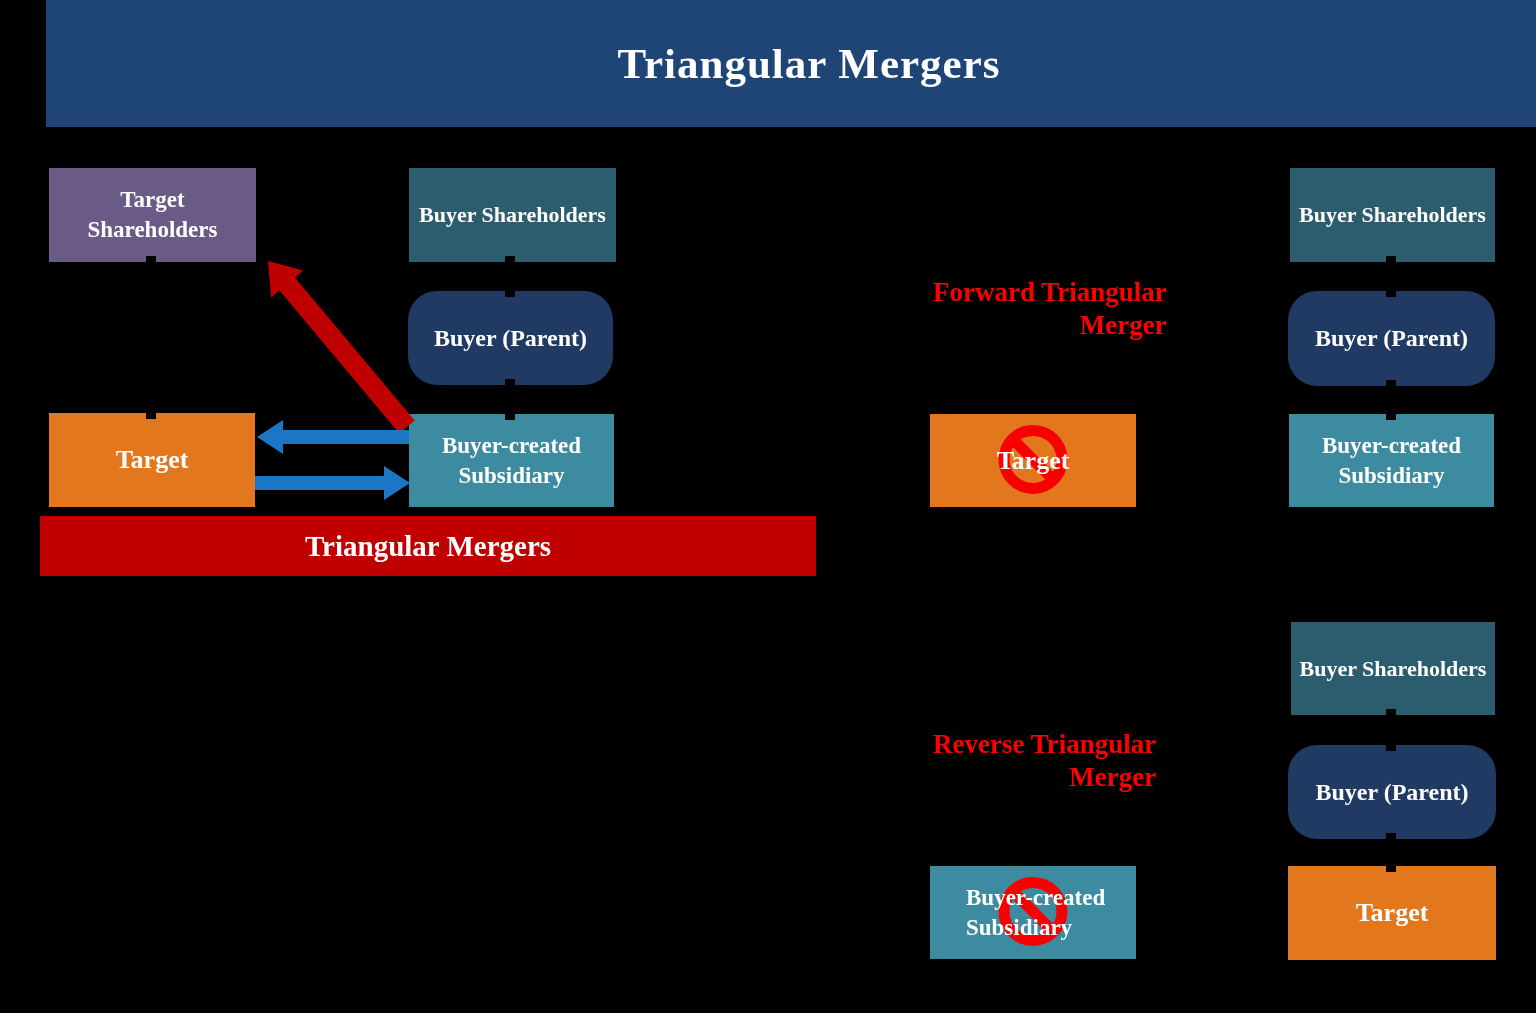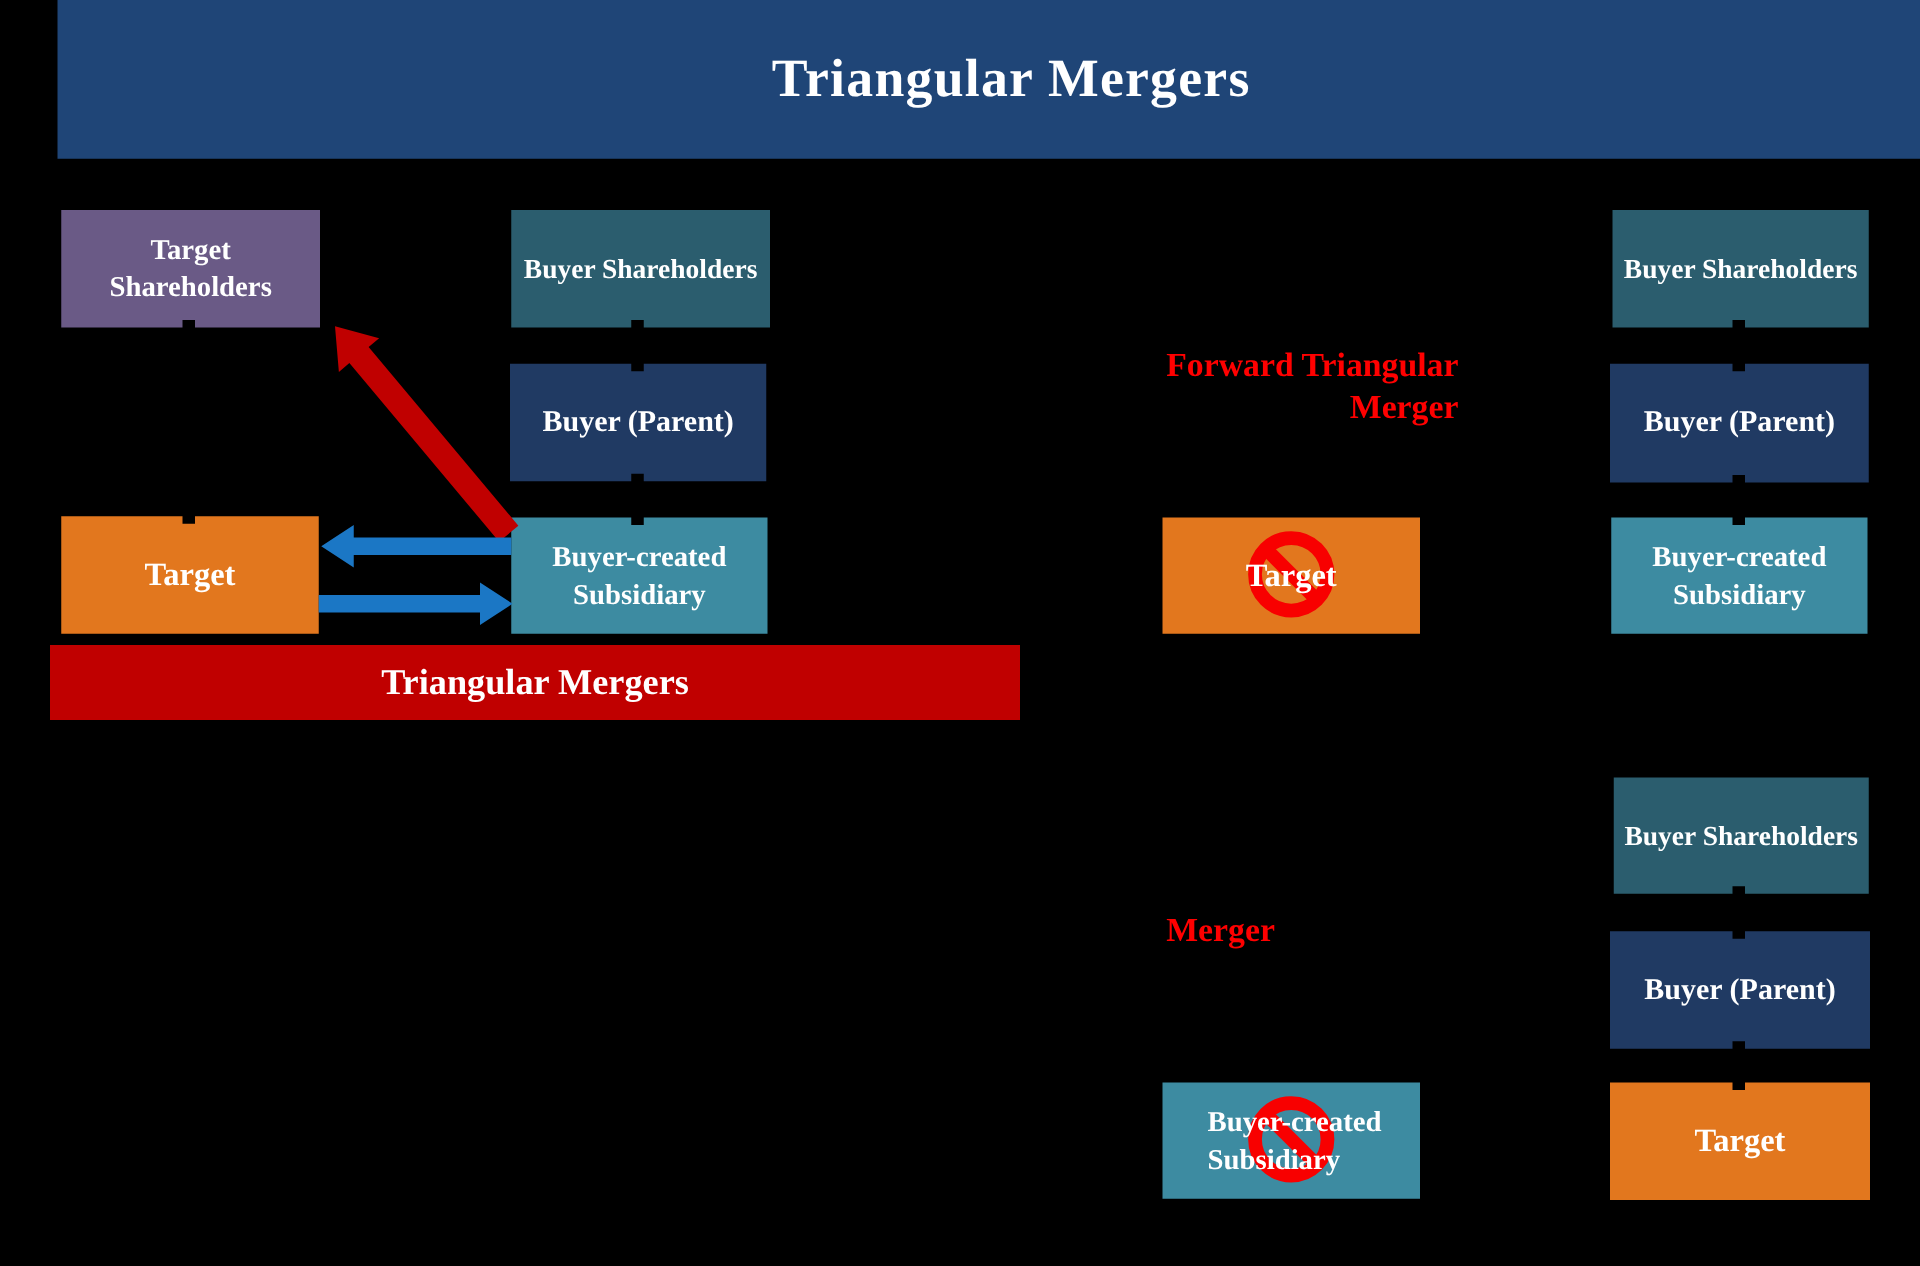--- a/index.html
+++ b/index.html
@@ -23,21 +23,21 @@
   }
   
   .box{
     position:absolute;display:flex;flex-direction:column;justify-content:center;
     align-items:center;text-align:center;color:var(--text_white);font-weight:bold;
     box-sizing:border-box;
   }
   .box span{position:relative;z-index:2;display:block;}
   .c-purple{background:var(--purple);}
   .c-teal-dark{background:var(--teal_dark);justify-content:center;}
-  .c-navy{background:var(--navy);}
+  .c-navy{background:var(--navy);border-radius:29px;}
   .c-teal-light{background:var(--teal_light);}
   .c-orange{background:var(--orange);}
   
   #b-tsh {left:13px; top:168px; width:207px; height:94px; font-size:23px; line-height:30px;}
   #b-lbs {left:373px;top:168px; width:207px; height:94px; font-size:22px; white-space:nowrap;}
   #b-lbp {left:372px;top:291px; width:205px; height:94px; font-size:24px;}
   #b-lsub{left:373px;top:414px; width:205px; height:93px; font-size:23px; line-height:30px;}
   #b-ltgt{left:13px; top:413px; width:206px; height:94px; font-size:26px;}
   
   .banner{
@@ -119,20 +119,21 @@
   </div>
   <div class="box c-orange" id="b-mtgt">
     <svg class="sign" viewBox="0 0 80 80">
       <circle cx="40" cy="40" r="29" fill="none" stroke-width="11"></circle>
       <line x1="20" y1="20" x2="60" y2="60" stroke-width="11"></line>
     </svg>
     <span>Target</span>
   </div>
 
   <div class="section-label" id="lbl-rev">
+    <div>Reverse Triangular</div>
     <div>Merger</div>
   </div>
   <div class="box c-teal-light" id="b-msub">
     <svg class="sign" viewBox="0 0 80 80">
       <circle cx="40" cy="40" r="29" fill="none" stroke-width="11"></circle>
       <line x1="20" y1="20" x2="60" y2="60" stroke-width="11"></line>
     </svg>
     <span>Buyer-created</span>
     <span>Subsidiary</span>
   </div>

